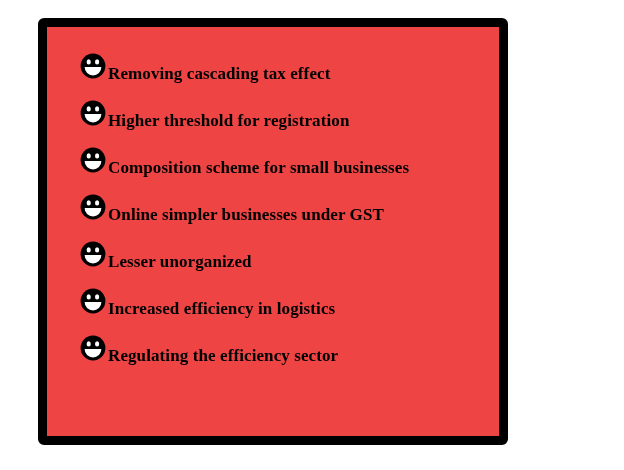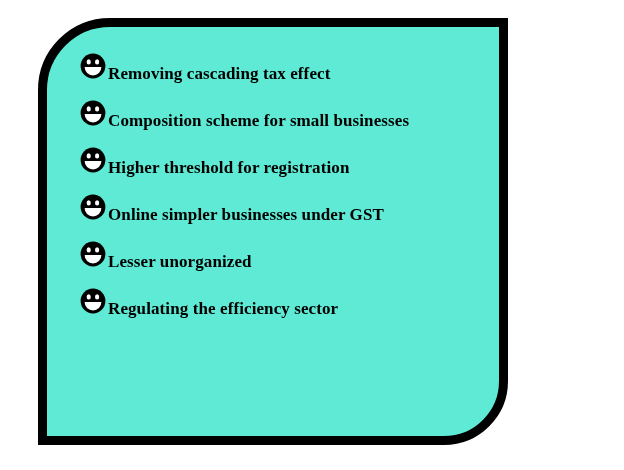--- a/index.html
+++ b/index.html
@@ -52,21 +52,21 @@
     margin-top: 12px;
     margin-left: 2px;
     white-space: nowrap;
     letter-spacing: 0.1px;
   }
 </style>
 </head>
 <body>
 
 <div class="canvas">
-  <div class="panel" style="border-color: rgb(0, 0, 0); background: #5eead4;">
+  <div class="panel" style="border-color: rgb(0, 0, 0); background: #ef4444; border-radius: 6px;">
     <ul class="benefit-list">
   <li class="row">
     <span class="icon">
       <svg viewBox="0 0 26 26" width="26" height="26" aria-hidden="true">
         <circle cx="13" cy="13" r="12.4" fill="#000000"></circle>
         <ellipse cx="8.7" cy="8.9" rx="2.1" ry="2.6" fill="#ffffff"></ellipse>
         <ellipse cx="17.1" cy="8.9" rx="2.1" ry="2.6" fill="#ffffff"></ellipse>
         <path d="M 4.6 13.9 A 8.4 8.5 0 0 0 21.4 13.9 Z" fill="#ffffff"></path>
       </svg>
     </span>
@@ -75,33 +75,33 @@
 
   <li class="row">
     <span class="icon">
       <svg viewBox="0 0 26 26" width="26" height="26" aria-hidden="true">
         <circle cx="13" cy="13" r="12.4" fill="#000000"></circle>
         <ellipse cx="8.7" cy="8.9" rx="2.1" ry="2.6" fill="#ffffff"></ellipse>
         <ellipse cx="17.1" cy="8.9" rx="2.1" ry="2.6" fill="#ffffff"></ellipse>
         <path d="M 4.6 13.9 A 8.4 8.5 0 0 0 21.4 13.9 Z" fill="#ffffff"></path>
       </svg>
     </span>
-    <span class="label">Composition scheme for small businesses</span>
+    <span class="label">Higher threshold for registration</span>
   </li>
 
   <li class="row">
     <span class="icon">
       <svg viewBox="0 0 26 26" width="26" height="26" aria-hidden="true">
         <circle cx="13" cy="13" r="12.4" fill="#000000"></circle>
         <ellipse cx="8.7" cy="8.9" rx="2.1" ry="2.6" fill="#ffffff"></ellipse>
         <ellipse cx="17.1" cy="8.9" rx="2.1" ry="2.6" fill="#ffffff"></ellipse>
         <path d="M 4.6 13.9 A 8.4 8.5 0 0 0 21.4 13.9 Z" fill="#ffffff"></path>
       </svg>
     </span>
-    <span class="label">Higher threshold for registration</span>
+    <span class="label">Composition scheme for small businesses</span>
   </li>
 
   <li class="row">
     <span class="icon">
       <svg viewBox="0 0 26 26" width="26" height="26" aria-hidden="true">
         <circle cx="13" cy="13" r="12.4" fill="#000000"></circle>
         <ellipse cx="8.7" cy="8.9" rx="2.1" ry="2.6" fill="#ffffff"></ellipse>
         <ellipse cx="17.1" cy="8.9" rx="2.1" ry="2.6" fill="#ffffff"></ellipse>
         <path d="M 4.6 13.9 A 8.4 8.5 0 0 0 21.4 13.9 Z" fill="#ffffff"></path>
       </svg>
@@ -115,20 +115,31 @@
         <circle cx="13" cy="13" r="12.4" fill="#000000"></circle>
         <ellipse cx="8.7" cy="8.9" rx="2.1" ry="2.6" fill="#ffffff"></ellipse>
         <ellipse cx="17.1" cy="8.9" rx="2.1" ry="2.6" fill="#ffffff"></ellipse>
         <path d="M 4.6 13.9 A 8.4 8.5 0 0 0 21.4 13.9 Z" fill="#ffffff"></path>
       </svg>
     </span>
     <span class="label">Lesser unorganized</span>
   </li>
 
 
+  <li class="row">
+    <span class="icon">
+      <svg viewBox="0 0 26 26" width="26" height="26" aria-hidden="true">
+        <circle cx="13" cy="13" r="12.4" fill="#000000"></circle>
+        <ellipse cx="8.7" cy="8.9" rx="2.1" ry="2.6" fill="#ffffff"></ellipse>
+        <ellipse cx="17.1" cy="8.9" rx="2.1" ry="2.6" fill="#ffffff"></ellipse>
+        <path d="M 4.6 13.9 A 8.4 8.5 0 0 0 21.4 13.9 Z" fill="#ffffff"></path>
+      </svg>
+    </span>
+    <span class="label">Increased efficiency in logistics</span>
+  </li>
 
   <li class="row">
     <span class="icon">
       <svg viewBox="0 0 26 26" width="26" height="26" aria-hidden="true">
         <circle cx="13" cy="13" r="12.4" fill="#000000"></circle>
         <ellipse cx="8.7" cy="8.9" rx="2.1" ry="2.6" fill="#ffffff"></ellipse>
         <ellipse cx="17.1" cy="8.9" rx="2.1" ry="2.6" fill="#ffffff"></ellipse>
         <path d="M 4.6 13.9 A 8.4 8.5 0 0 0 21.4 13.9 Z" fill="#ffffff"></path>
       </svg>
     </span>

